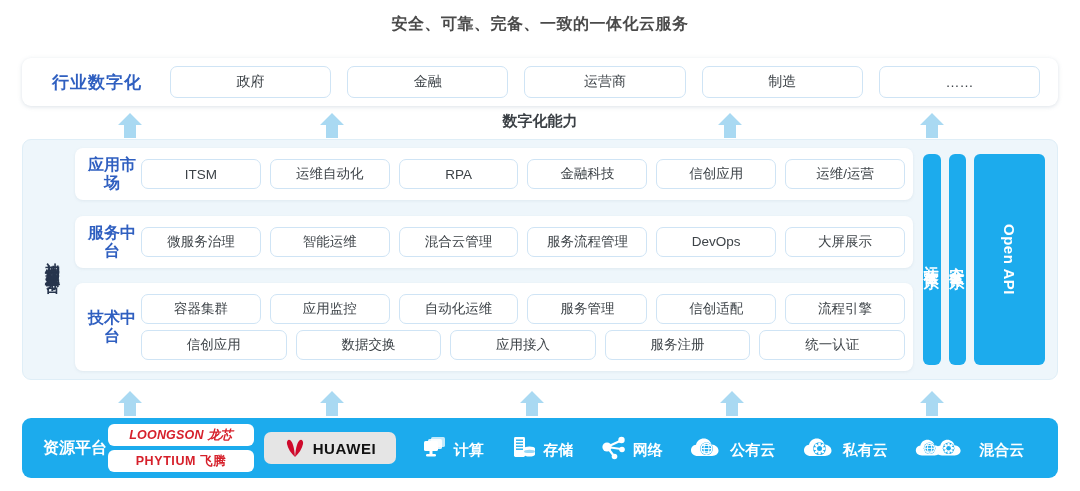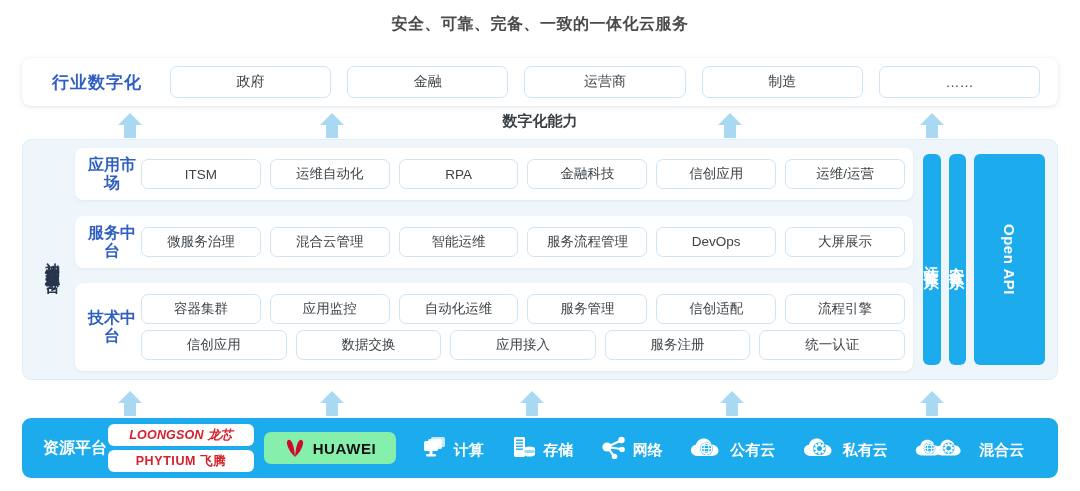--- a/index.html
+++ b/index.html
@@ -172,21 +172,21 @@
     height: 22px; width: 146px;
     display: flex; align-items: center; justify-content: center;
     font-size: 12.5px; font-weight: bold; color: #d6202b;
     letter-spacing: 0.2px;
     font-style: italic;
     white-space: nowrap;
   }
   .logo-pill.phytium { font-style: normal; font-weight: bold; letter-spacing: 0.6px; }
   .huawei-pill {
     flex: 0 0 auto;
-    background: #86efac;
+    background: #e5e5e5;
     border-radius: 7px;
     height: 32px; width: 132px;
     display: flex; align-items: center; justify-content: center;
     gap: 7px;
     margin-right: 6px;
   }
   .huawei-pill .hw-text {
     font-size: 15px; font-weight: bold; color: #111; letter-spacing: 0.6px;
   }
   .res-items {
@@ -259,22 +259,22 @@
             <div class="pill">运维/运营</div>
           </div>
         </div>
       </div>
 
       <div class="layer svc">
         <div class="layer-label">服务中台</div>
         <div class="layer-grid">
           <div class="layer-line">
             <div class="pill">微服务治理</div>
+            <div class="pill">智能运维</div>
             <div class="pill">混合云管理</div>
-            <div class="pill">智能运维</div>
             <div class="pill">服务流程管理</div>
             <div class="pill">DevOps</div>
             <div class="pill">大屏展示</div>
           </div>
         </div>
       </div>
 
       <div class="layer tech">
         <div class="layer-label">技术中台</div>
         <div class="layer-grid">

